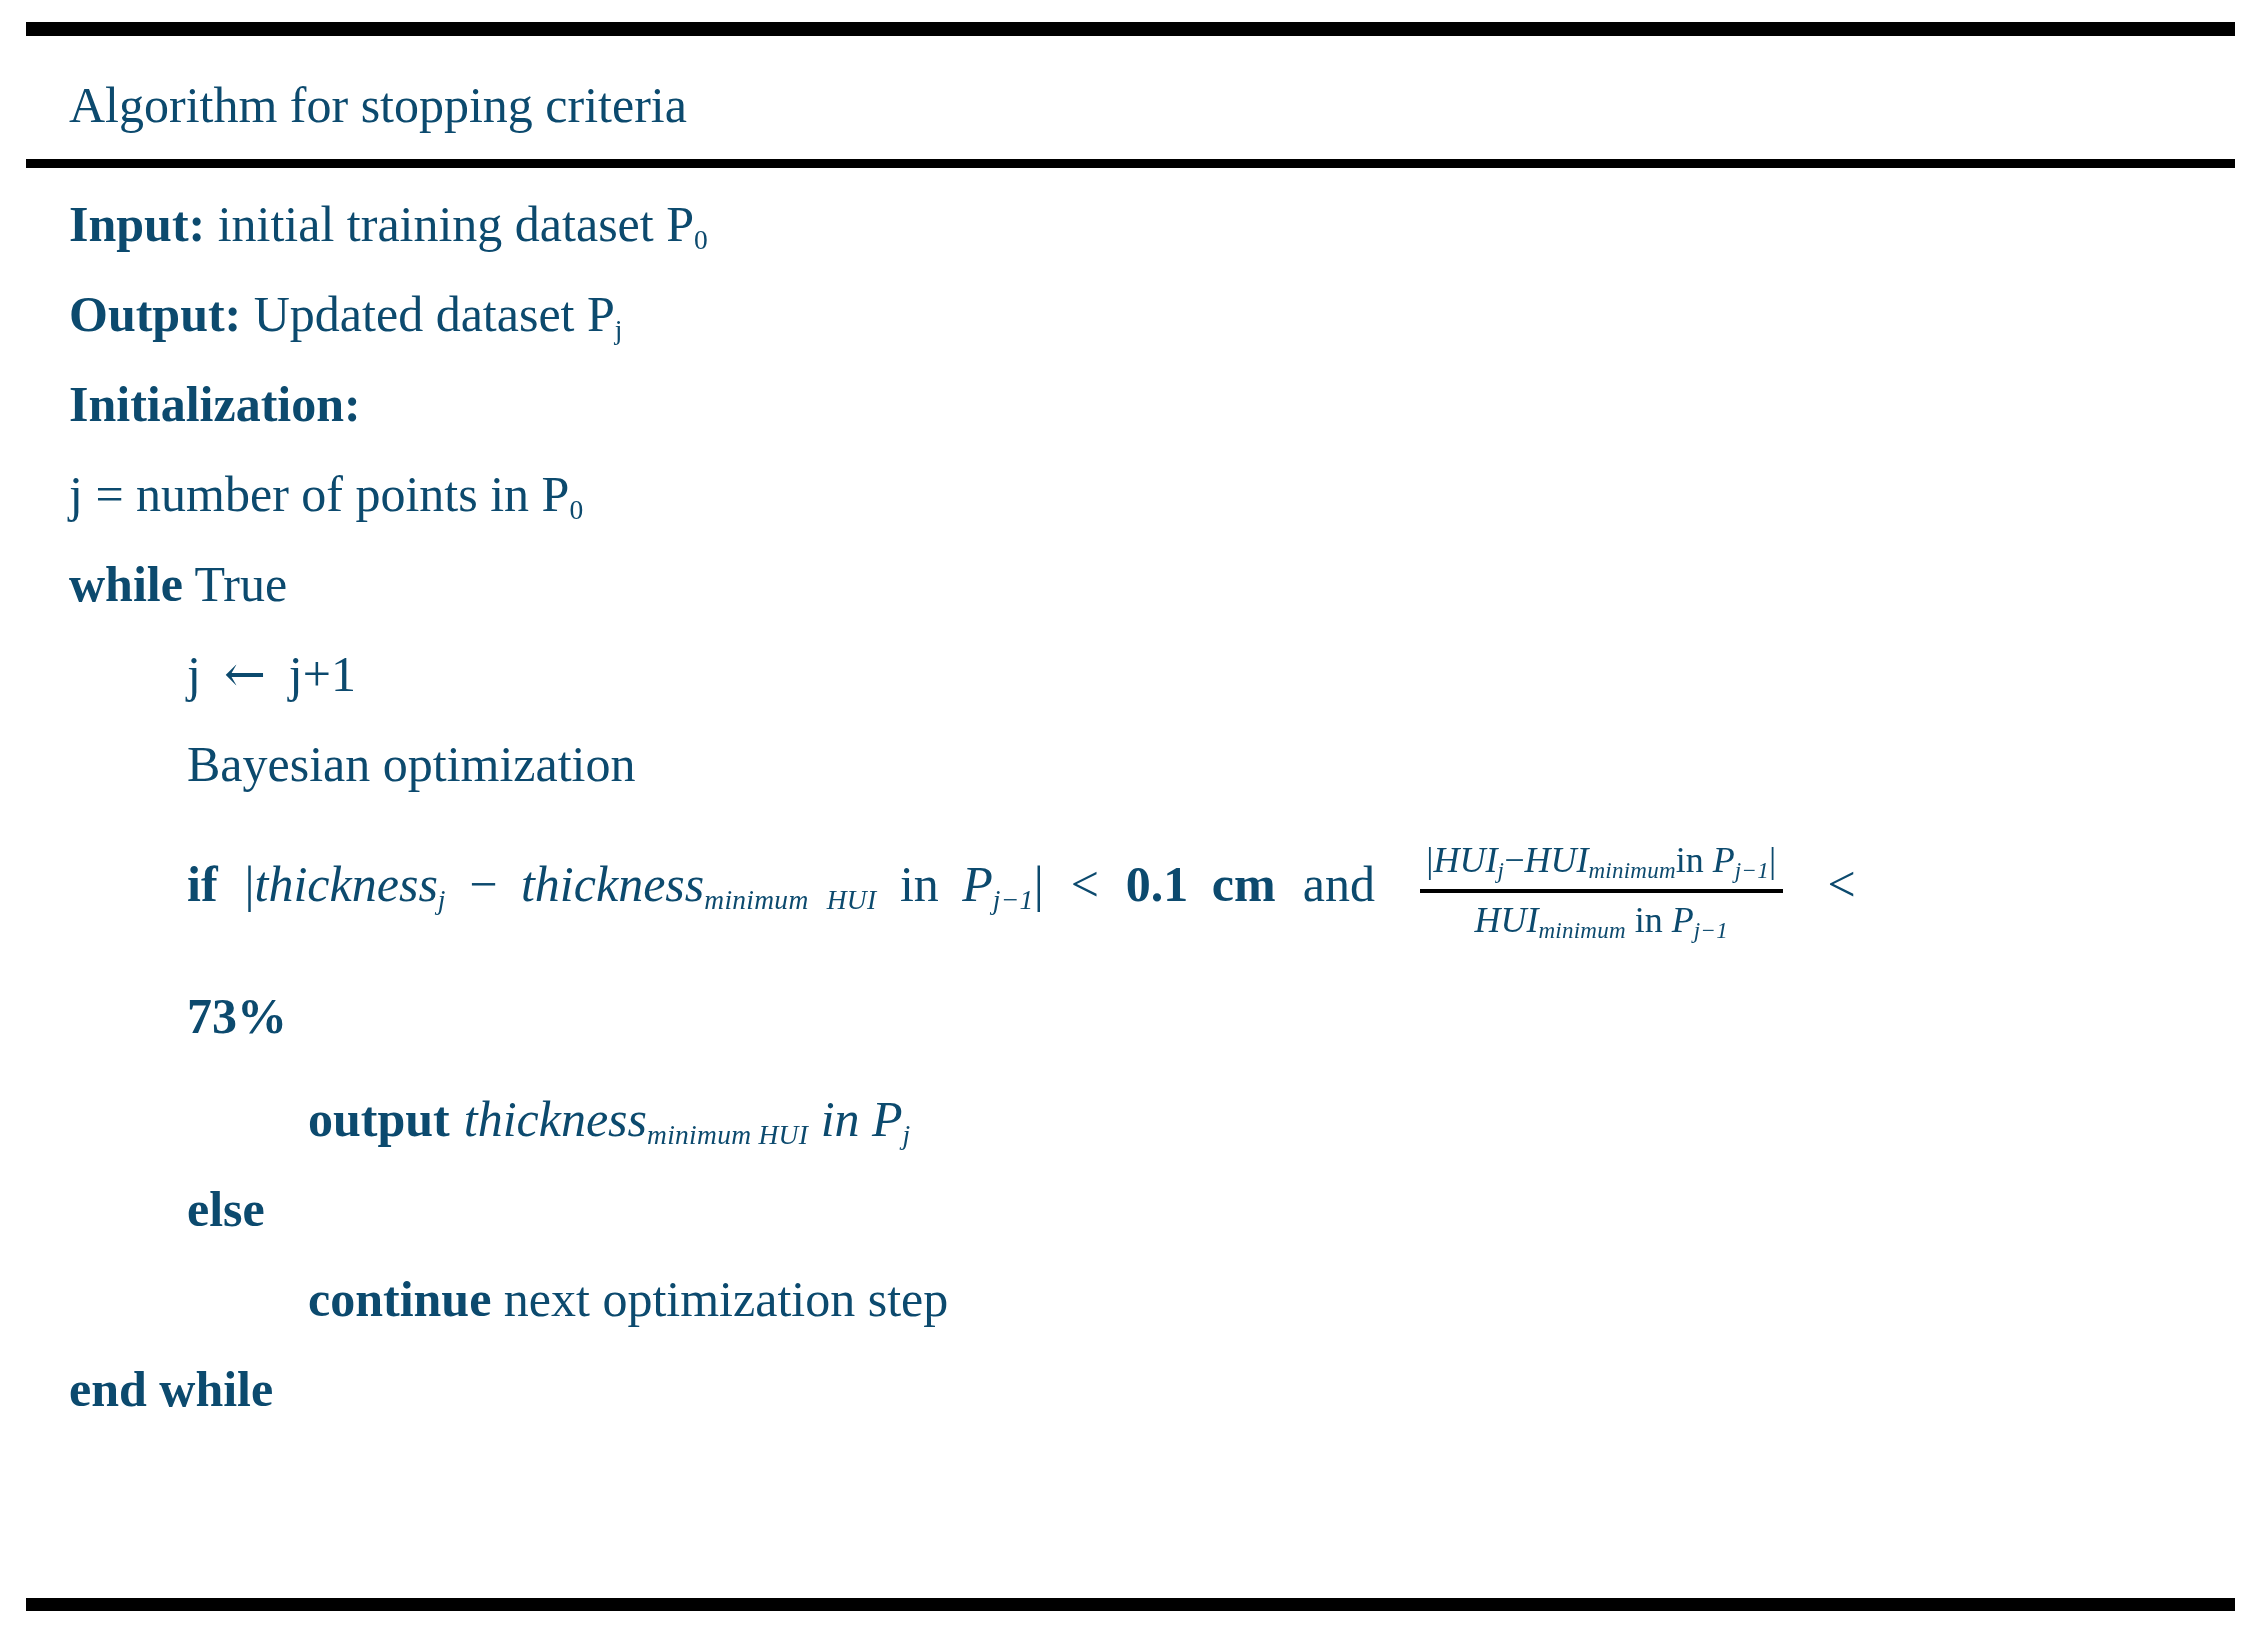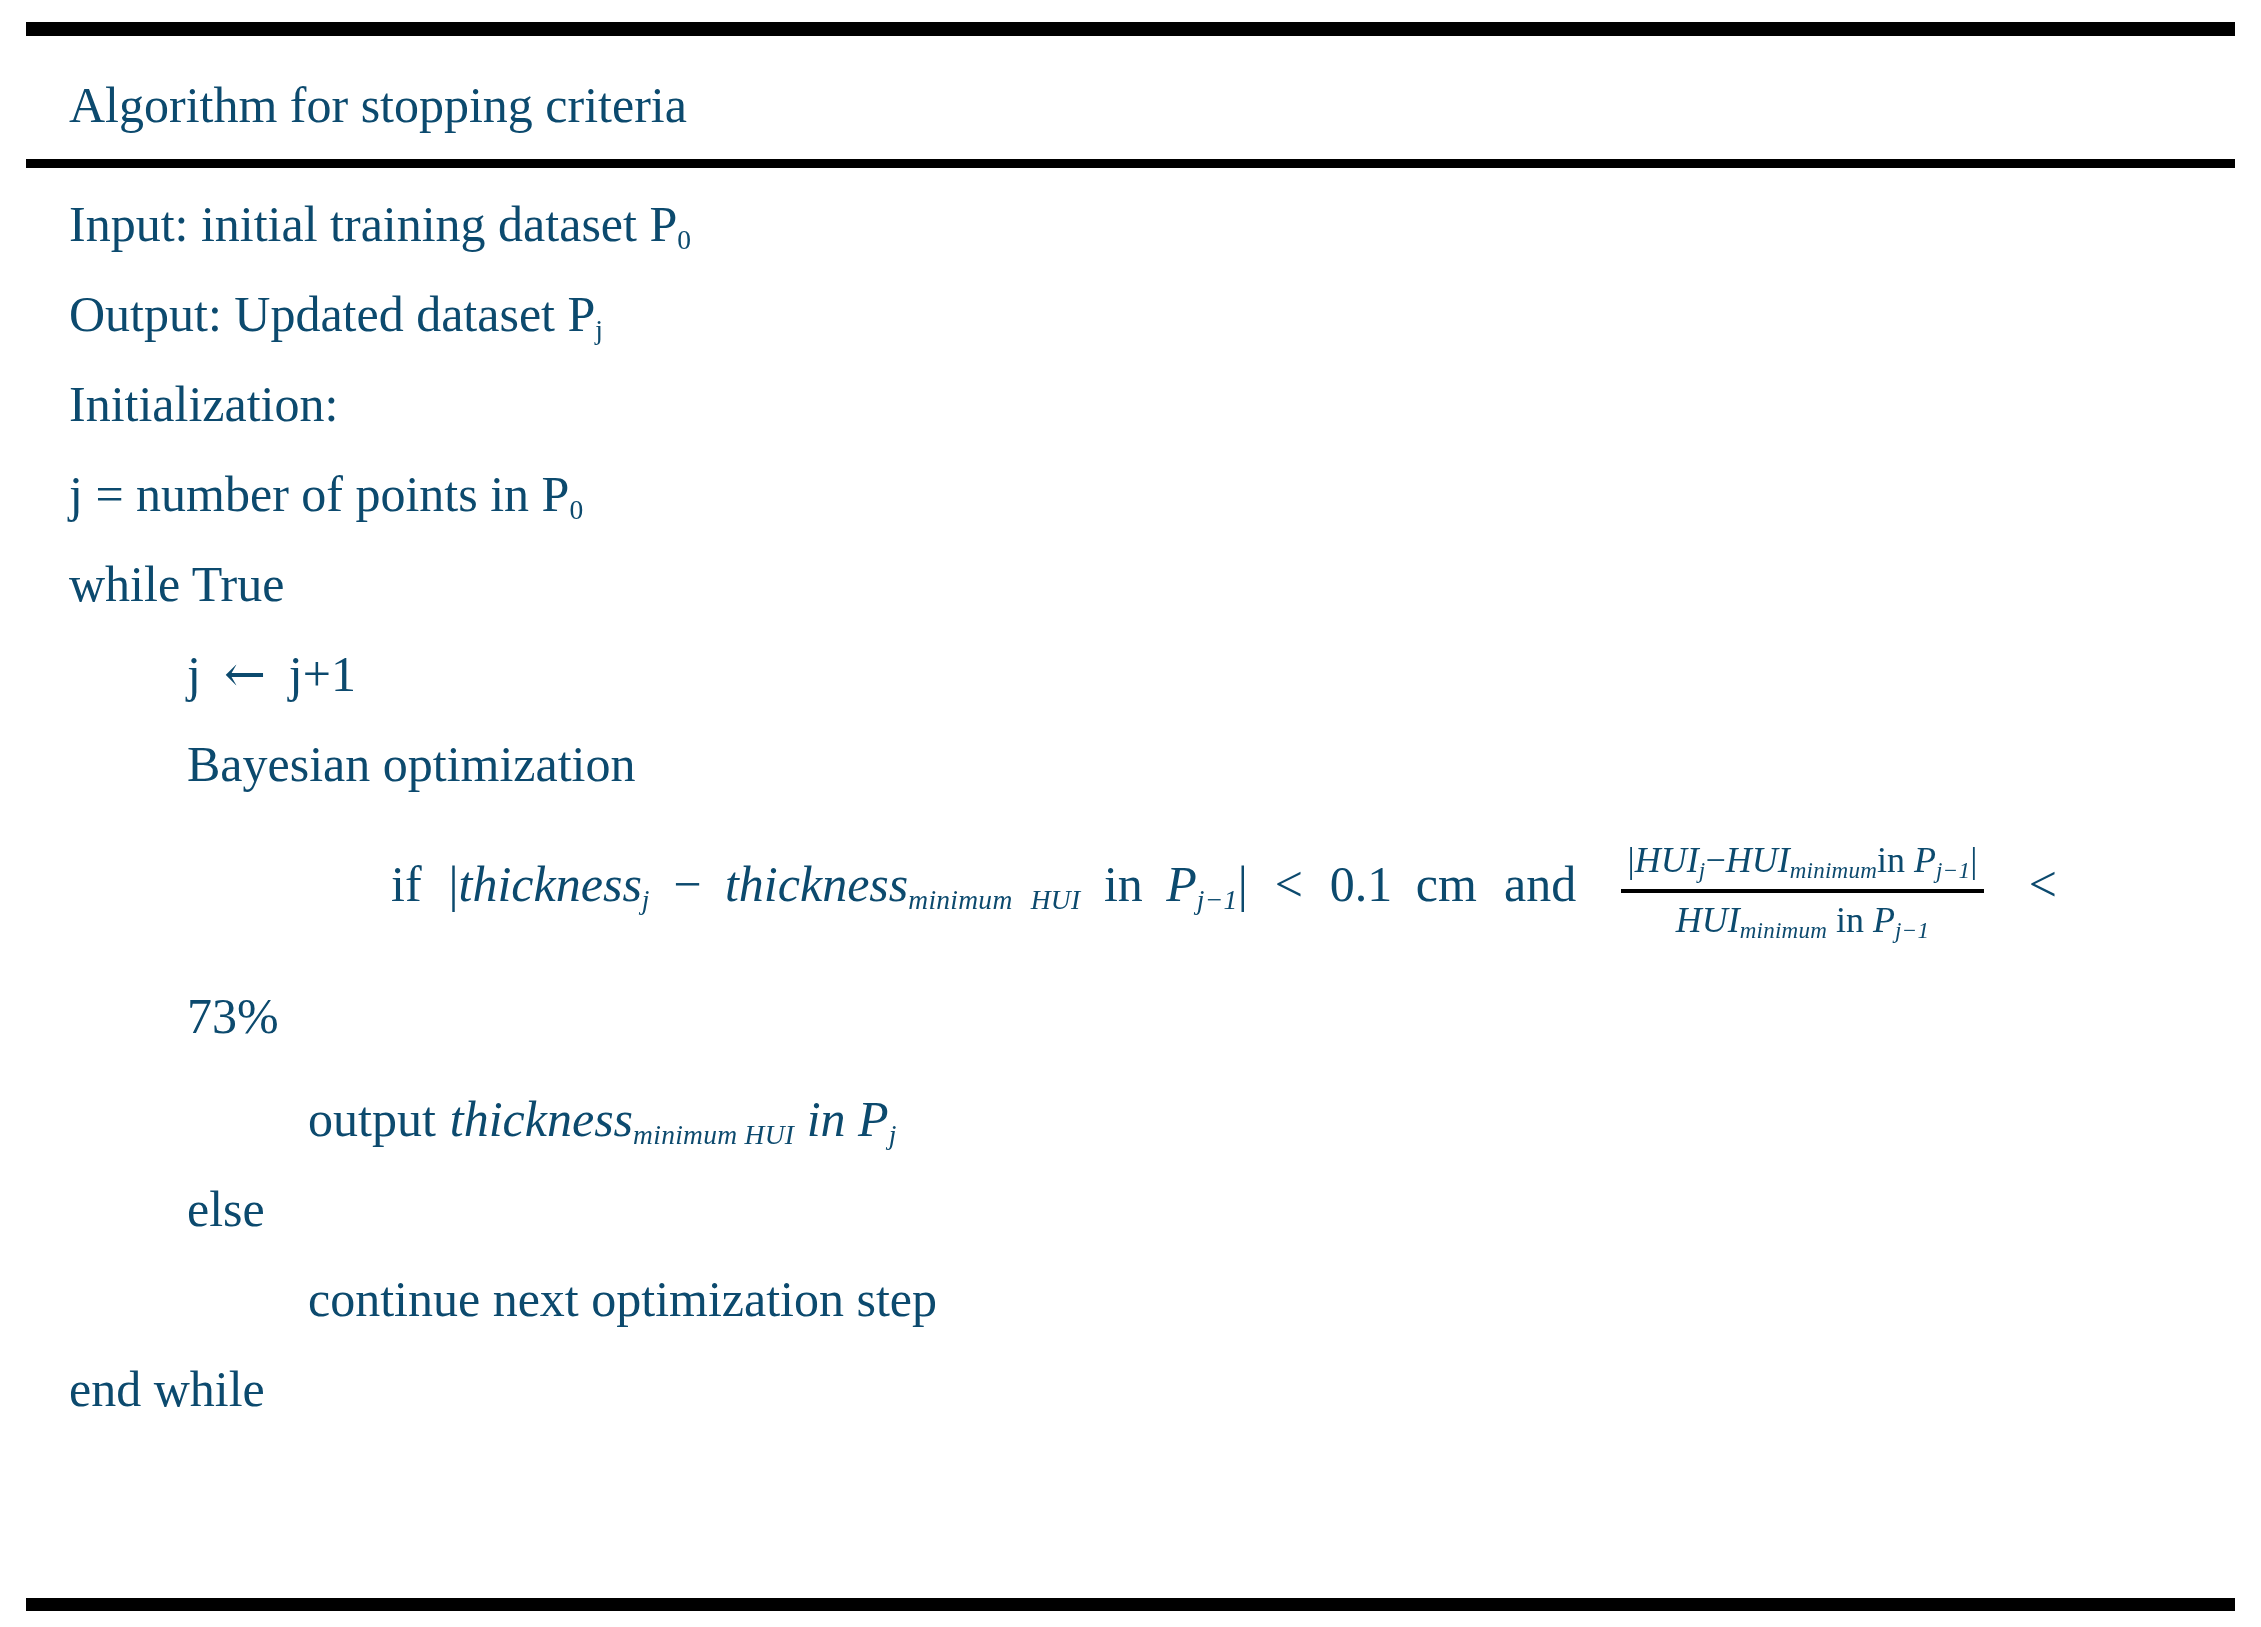--- a/index.html
+++ b/index.html
@@ -44,24 +44,23 @@
     line-height: 90px;
     white-space: nowrap;
   }
   .ind0 { padding-left: 69px; }
   .ind1 { padding-left: 187px; }
   .ind2 { padding-left: 308px; }
   .line-if {
     height: 150px;
     line-height: 150px;
     word-spacing: 0.22em;
-    text-align: center;
   }
   .line-threshold { height: 115px; line-height: 115px; }
-  .b { font-weight: normal; }
+  .b { font-weight: bold; }
   .it { font-style: italic; }
   sub {
     font-size: 55%;
     line-height: 0;
     vertical-align: -0.28em;
     letter-spacing: 0.01em;
   }
   .arrow {
     margin: 0 23px;
     font-family: "DejaVu Serif", "Liberation Serif", serif;

